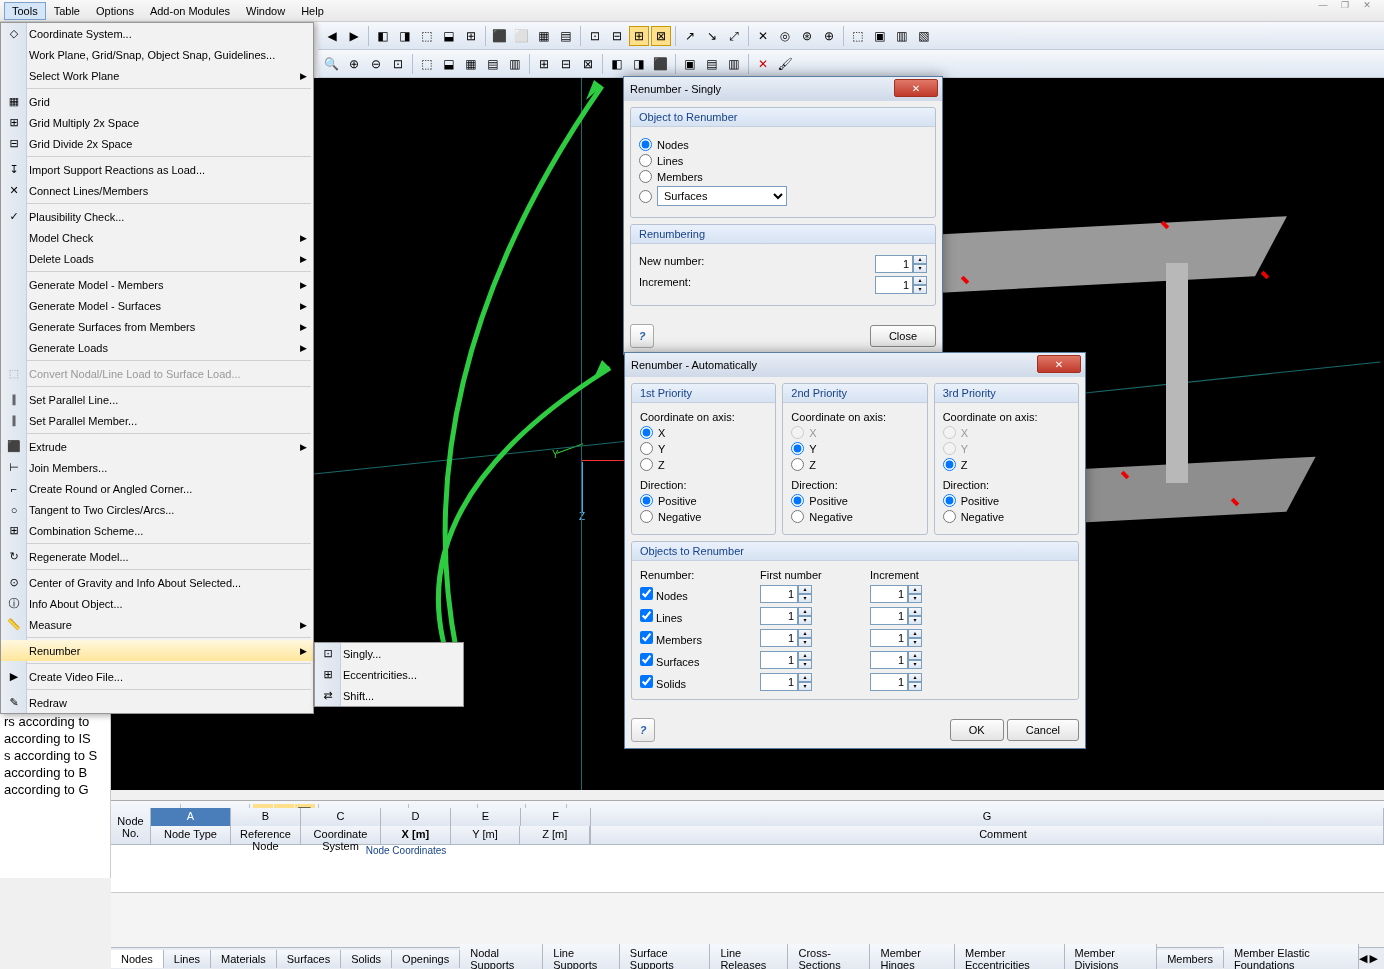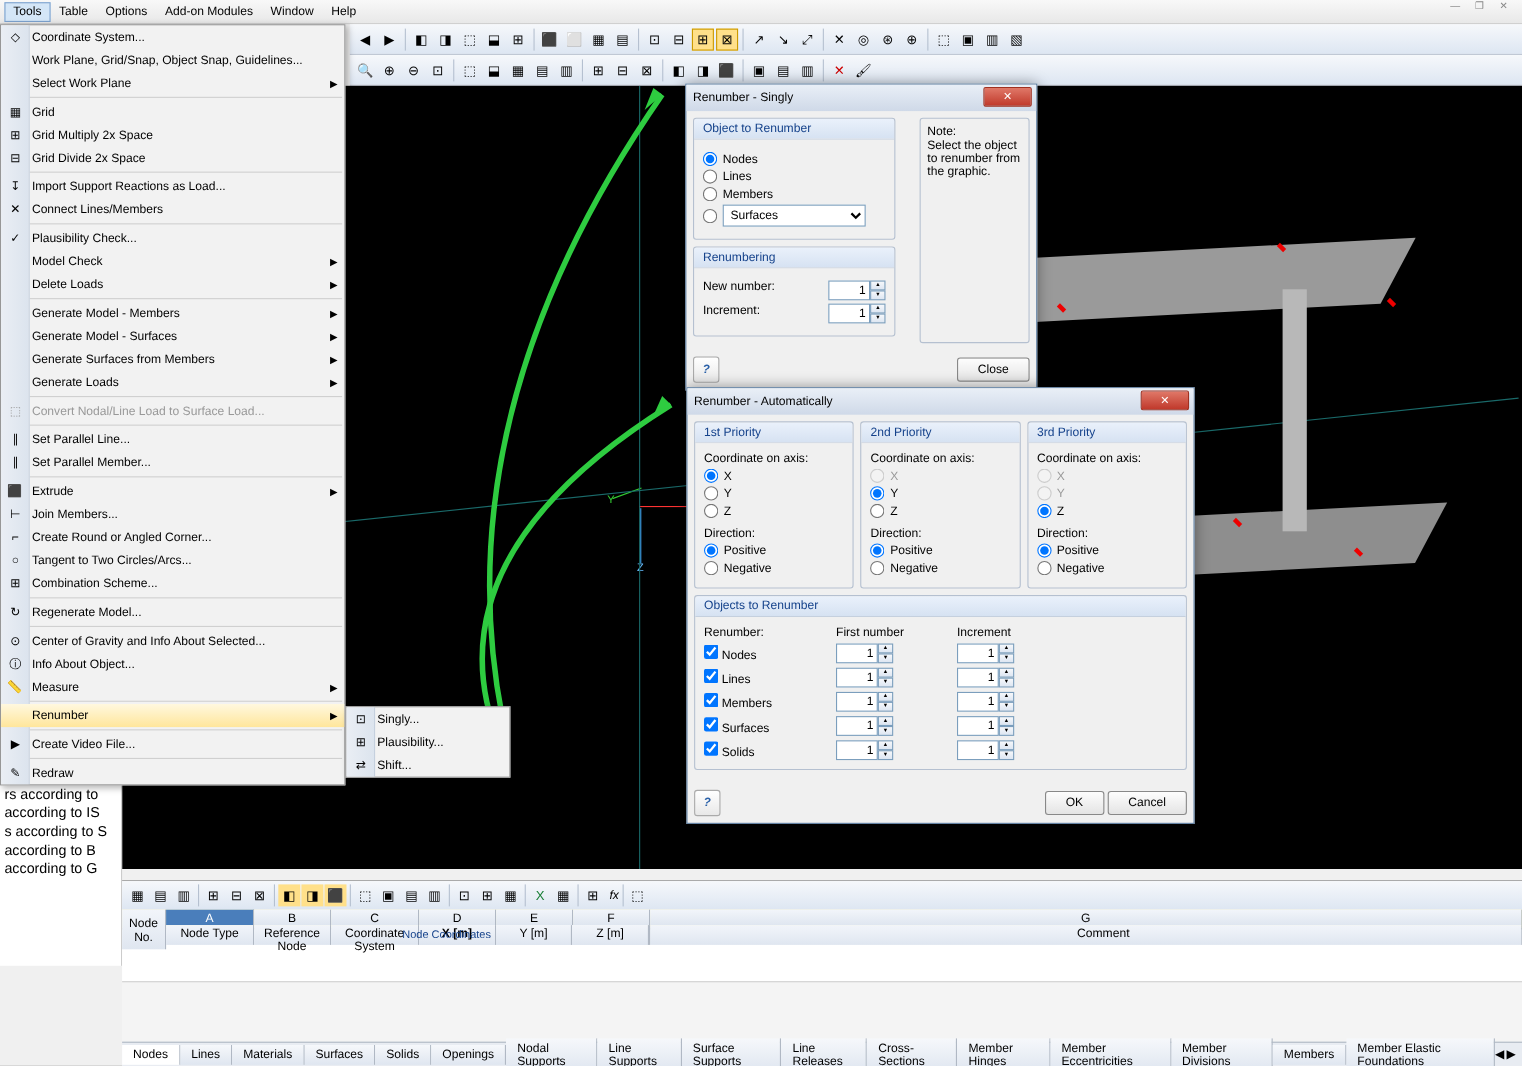--- a/index.html
+++ b/index.html
@@ -57,21 +57,21 @@
   select { height: 20px; border: 1px solid #7b9ebd; background: #fff; padding: 0 2px; }
   .dialog-footer { display:flex; justify-content:space-between; align-items:center; padding: 6px; }
 
   
   .green-arrow { position: absolute; z-index: 60; }
 
   
   .table-area { position: absolute; left: 111px; right: 0; bottom: 0; height: 169px; background: #f4f4f4; border-top: 1px solid #aaa; }
   .table-title { background: linear-gradient(#e4ecf7, #cfdaea); padding: 3px 8px; font-size: 11px; border-bottom: 1px solid #b0b8c4; }
   .table-toolbar { background: linear-gradient(#f6f8fb, #dde6f2); height: 26px; display: flex; align-items: center; padding: 0 4px; gap: 1px; }
-  .col-headers { display: flex; background: #fef9c3; border-bottom: 1px solid #b0b8c4; height: 18px; }
+  .col-headers { display: flex; background: #22c55e; border-bottom: 1px solid #b0b8c4; height: 18px; align-items: flex-end; }
   .col { border-right: 1px solid #b0b8c4; text-align: center; font-size: 11px; padding-top: 2px; background: linear-gradient(#f2f5fa,#dfe6f0); }
   .col.selected { background: #4a7ebb; color: #fff; }
   .tab-strip { position: absolute; bottom: 0; left: 0; right: 0; height: 22px; background: #e8ecf2; display: flex; align-items: center; border-top: 1px solid #b0b8c4; }
   .tab { padding: 3px 10px; border-right: 1px solid #b0b8c4; background: linear-gradient(#f6f8fb,#dfe6f0); font-size: 11px; }
   .tab.active { background: #fff; }
 
   
   .stars { position:absolute; inset:0; background-image: radial-gradient(#888 0.5px, transparent 0.5px); background-size: 40px 40px; opacity:0.4; }
 </style>
 </head>
@@ -231,21 +231,21 @@
 </div>
 
 <div class="submenu">
   <div class="icon-strip"></div>
   <div class="menu-item">
       <span class="icon">⊡</span>
       <span>Singly...</span>
     </div>
   <div class="menu-item">
       <span class="icon">⊞</span>
-      <span>Plausibility...</span>
+      <span>Eccentricities...</span>
     </div>
   <div class="menu-item">
       <span class="icon">⇄</span>
       <span>Shift...</span>
     </div>
 </div>
 
 <svg class="green-arrow" style="left:372px; top:74px;" width="260" height="590">
   <path d="M 85 580 Q 30 300 230 12" stroke="#2ecc40" stroke-width="5" fill="none"></path>
   <polygon points="230,12 214,26 222,6" fill="#2ecc40"></polygon>
@@ -403,24 +403,20 @@
             <span class="spinner">
                 <input value="1" style="">
                 <span class="spin-btns">
                   <div>▴</div>
                   <div>▾</div>
                 </span>
               </span>
           </div>
         </div>
       </div>
-    </div>
-    <div style="width:100px; border:1px solid #b5c0d0; border-radius:3px; padding:6px;">
-      <div>Note:</div>
-      <div>Select the object to renumber from the graphic.</div>
     </div>
   </div>
   <div class="dialog-footer">
     <div class="help-btn">?</div>
     <button class="btn">Close</button>
   </div>
 </div>
 
 <div class="dialog" style="left:624px; top:352px; width:462px;">
   <div class="dialog-titlebar">

